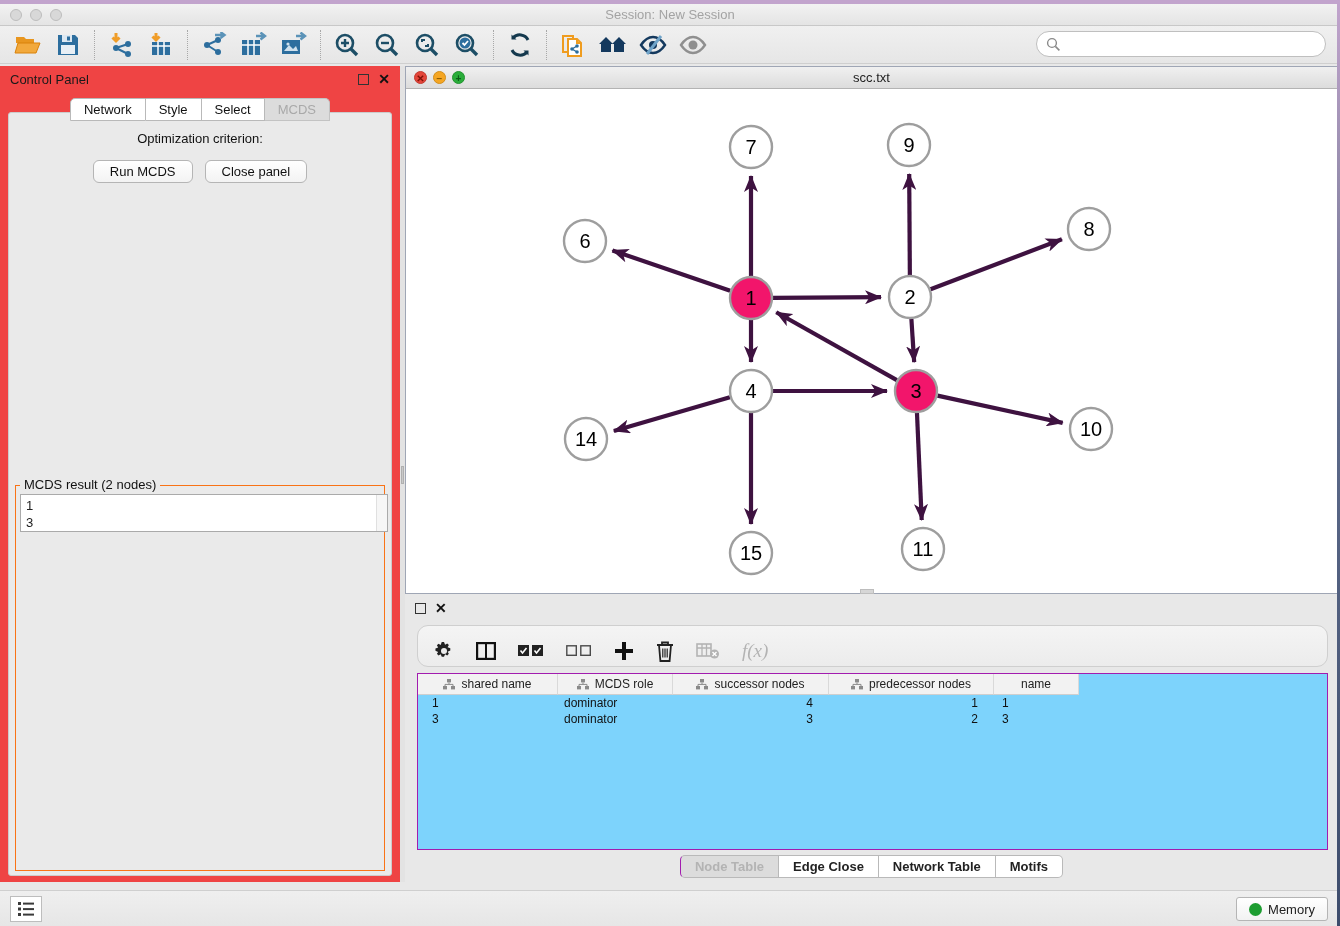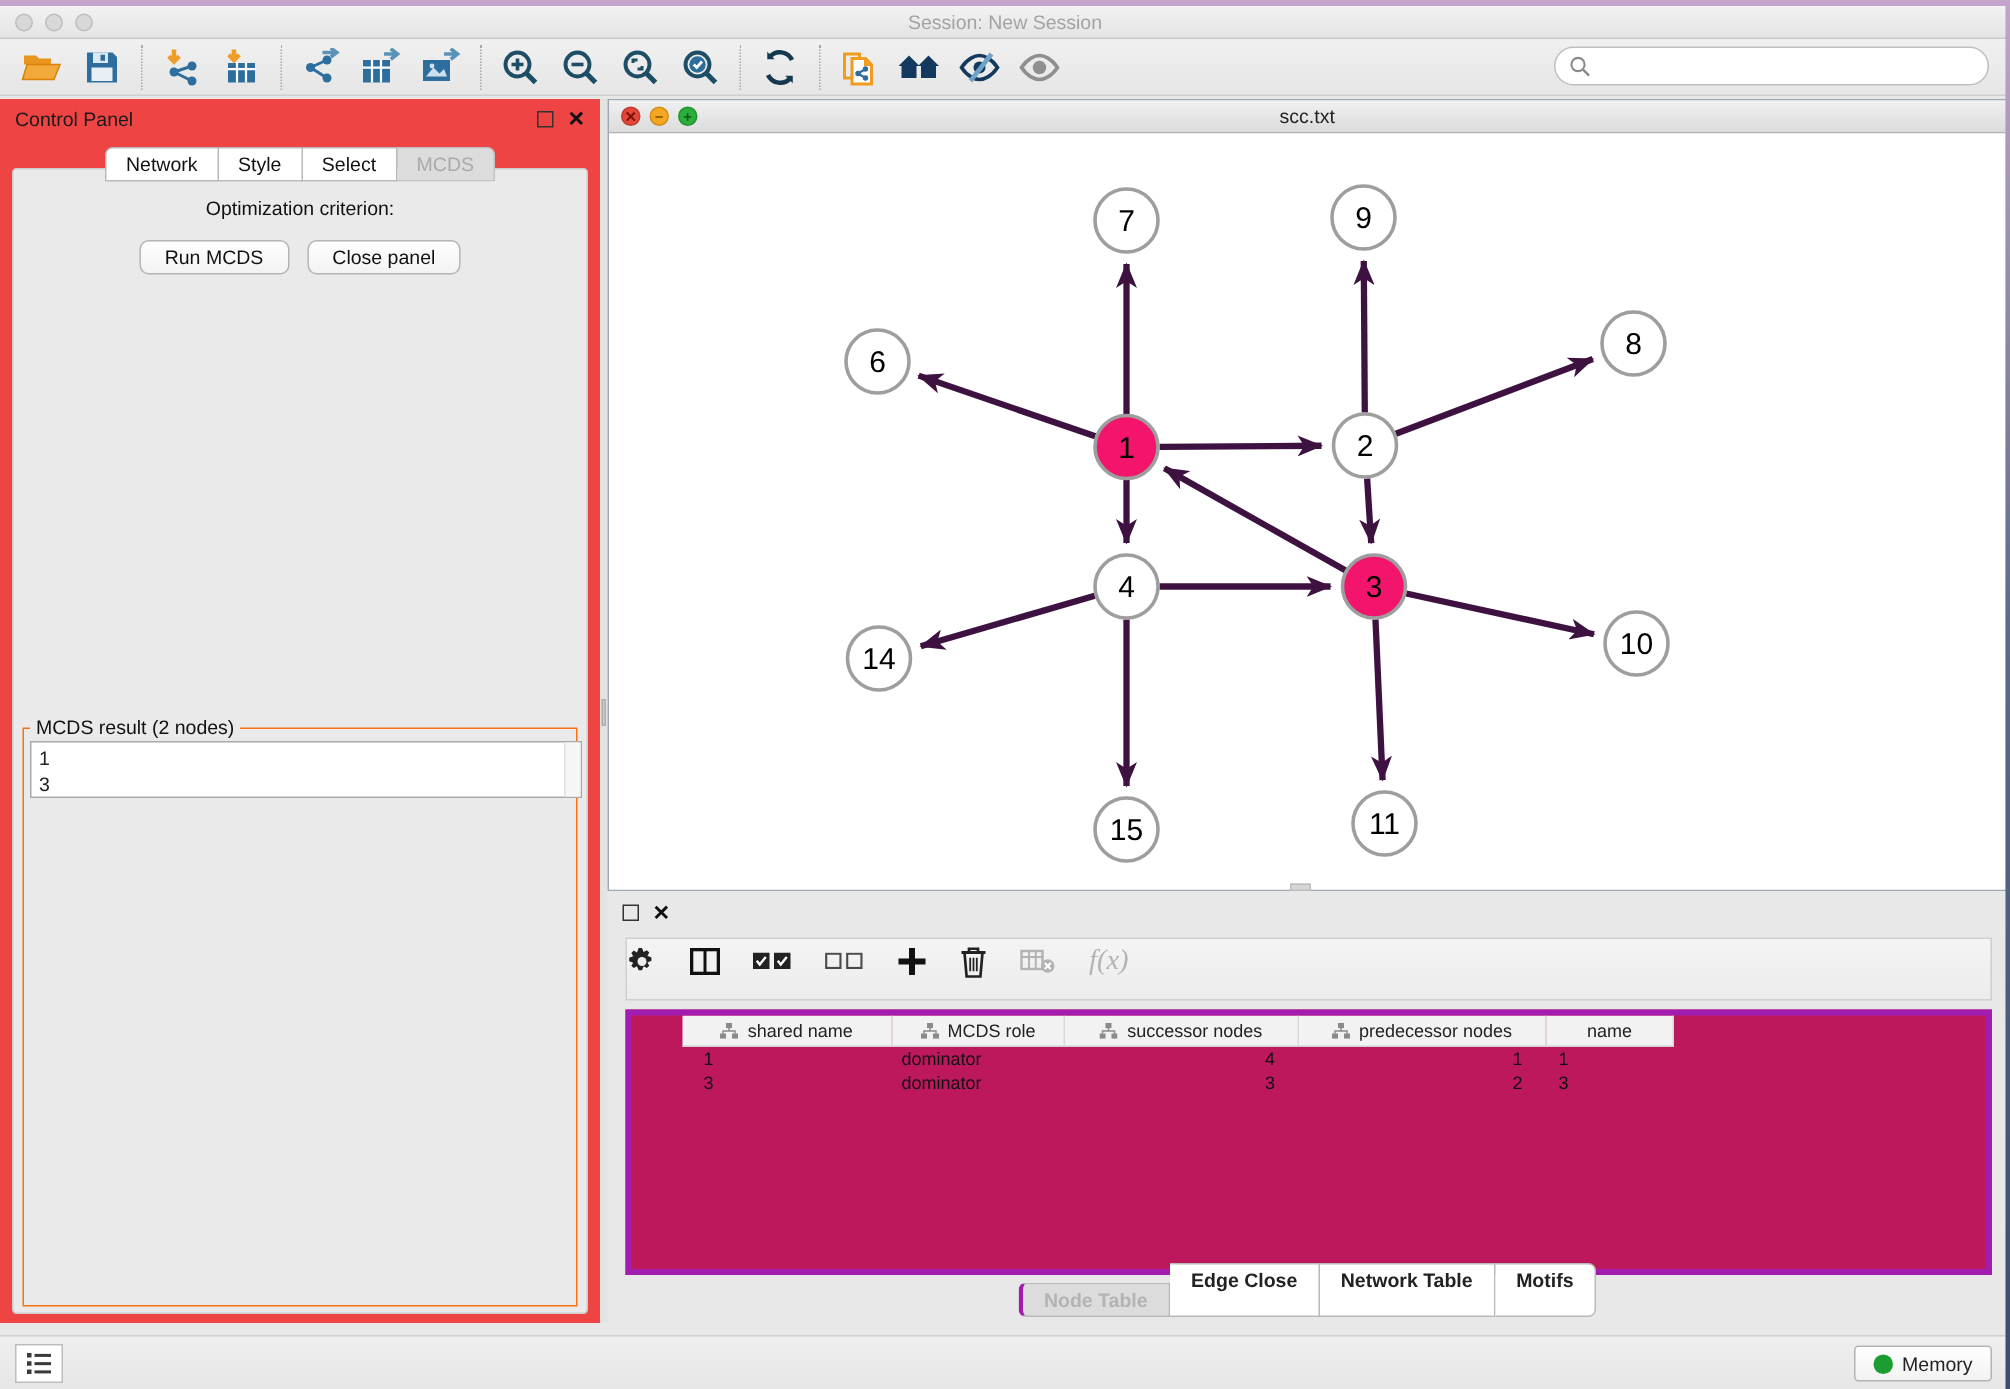--- a/index.html
+++ b/index.html
@@ -71,34 +71,34 @@
   .net-lights { position:absolute; left:8px; top:4px; display:flex; gap:6px; }
   .nl { width:13px; height:13px; border-radius:50%; font-size:10px; font-weight:bold; line-height:13px; text-align:center; }
   .nl.red { background:#e4463a; color:#7e1007; border:1px solid #c23a30; }
   .nl.yel { background:#f5a623; color:#8a5a00; border:1px solid #d28e1b; }
   .nl.grn { background:#2aad3a; color:#0c5d18; border:1px solid #239230; }
   .net-canvas { position:relative; width:100%; height:504px; background:#fff; }
 
   
   .table-panel { position:absolute; left:405px; top:595px; width:933px; height:295px; background:#e8e8e8; }
   .tp-toolbar { position:absolute; left:12px; right:10px; top:30px; height:42px;
-    background:linear-gradient(#f4f4f4,#ececec); border:1px solid #cfcfcf; border-radius:0;
-    display:flex; align-items:flex-start; gap:22px; padding-left:0; }
+    background:linear-gradient(#f4f4f4,#ececec); border:1px solid #cfcfcf; border-radius:11px;
+    display:flex; align-items:flex-end; gap:22px; padding-left:16px; }
   .tp-ico { display:flex; align-items:center; justify-content:center; height:30px; }
   .fx-label { font-family:"Liberation Serif", serif; font-style:italic; font-size:19px; color:#b3b3b3; }
-  .data-table { position:absolute; left:12px; right:10px; top:78px; bottom:40px; background:#be185d; border:4px solid #a21caf; overflow:hidden;padding-left:34px; }
+  .data-table { position:absolute; left:12px; right:10px; top:78px; bottom:40px; background:#7dd3fc; border:1px solid #a21caf; overflow:hidden; }
   .dt-headrow { display:flex; height:21px; }
   .dt-th { background:#f2f2f2; border-right:1px solid #d9d9d9; border-bottom:1px solid #cfcfcf;
     display:flex; align-items:center; justify-content:center; gap:6px; font-size:12px; color:#222; }
   .dt-row { display:flex; height:16px; font-size:12px; color:#111; }
   .dt-td { overflow:hidden; white-space:nowrap; }
   .tree-ico { width:12px; height:11px; flex:none; }
   .tp-tabs { position:absolute; left:0; right:0; bottom:12px; display:flex; justify-content:center; }
   .tp-tab { padding:3px 14px; background:#fff; border:1px solid #b9b9b9; border-left:none; font-size:13px; font-weight:bold; color:#222; }
-  .tp-tab:first-child { border-left:3px solid #a21caf; border-radius:5px 0 0 5px;margin-top:13px; }
+  .tp-tab:first-child { border-left:1px solid #a21caf; border-radius:5px 0 0 5px; }
   .tp-tab.last { border-radius:0 5px 5px 0; }
   .tp-tab.selected { background:#dcdcdc; color:#b3b3b3; }
 
   
   .statusbar { position:absolute; left:0; top:890px; width:1340px; height:36px;
     background:linear-gradient(#efefef,#e6e6e6); border-top:1px solid #cfcfcf; }
   .sb-left-btn { position:absolute; left:10px; top:5px; width:32px; height:26px; background:#fff;
     border:1px solid #bdbdbd; display:flex; align-items:center; justify-content:center; }
   .memory-btn { position:absolute; right:12px; top:6px; height:24px; background:linear-gradient(#fff,#f2f2f2);
     border:1px solid #b5b5b5; border-radius:3px; display:flex; align-items:center; gap:6px; padding:0 12px; font-size:13px; }

